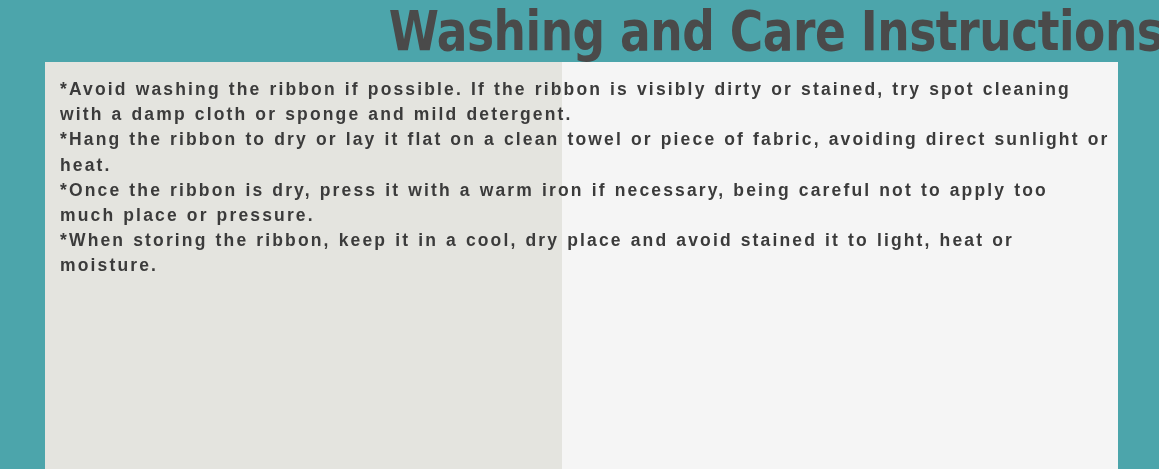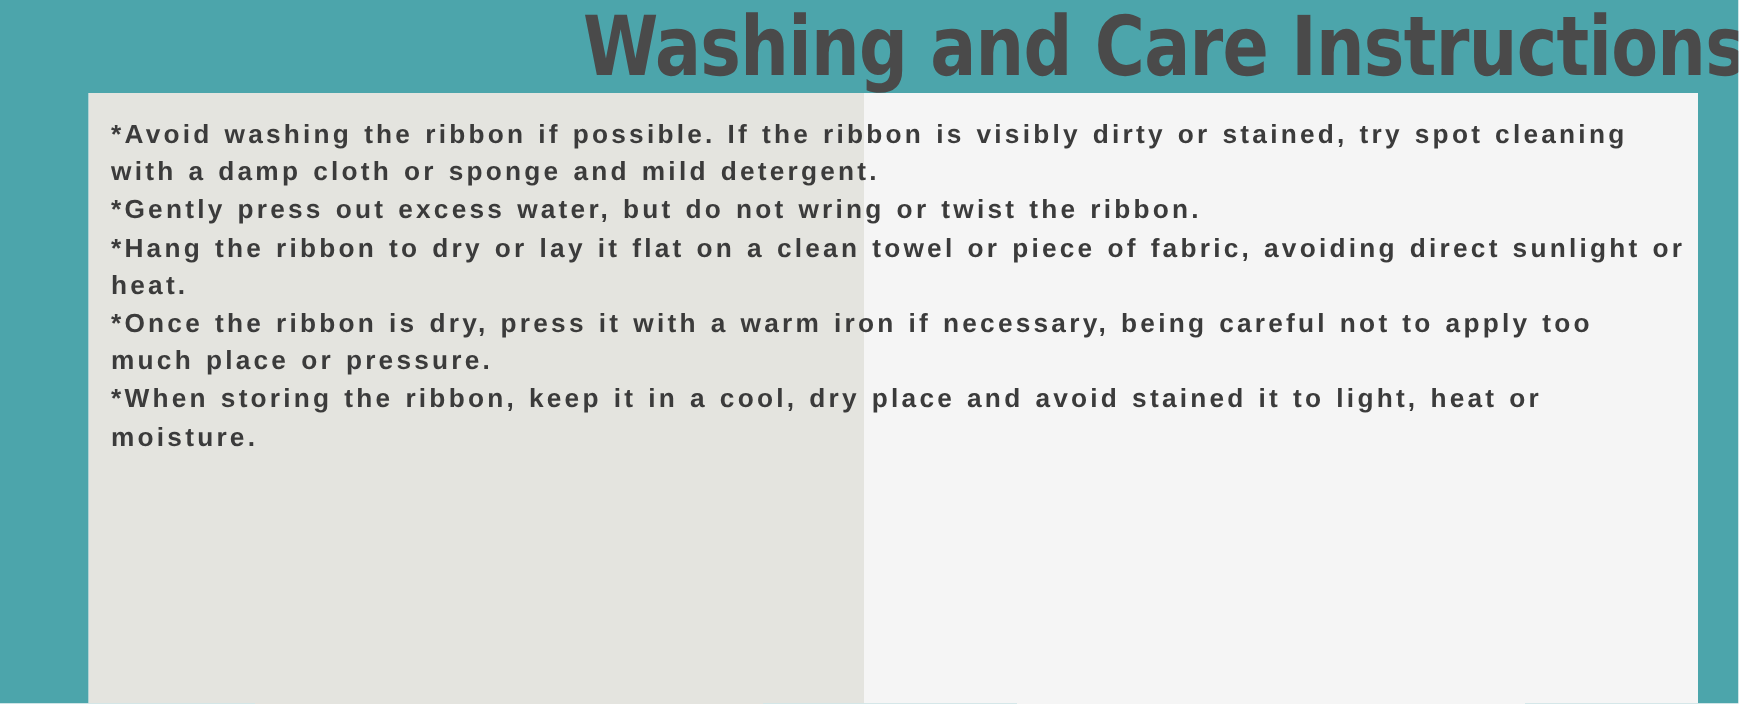--- a/index.html
+++ b/index.html
@@ -44,21 +44,21 @@
     transform: scaleX(0.92);
     transform-origin: center center;
     margin: 0;
     padding: 0;
     text-align: center;
   }
 
   
   #content-card {
     position: absolute;
-    left: 59px;
+    left: 45px;
     top: 62px;
     width: 1073px;
     height: 407px;
     background: #f5f5f5;
     overflow: hidden;
   }
   #card-left-wash {
     position: absolute;
     left: 0;
     top: 0;
@@ -105,20 +105,19 @@
   <div id="title-bar">
     <h1 id="page-title">Washing and Care Instructions</h1>
   </div>
 
   <div id="content-card">
     <div id="card-left-wash"></div>
     <div id="card-right-wash"></div>
 
     <ul id="instructions-list">
       <li class="instruction-item">*Avoid washing the ribbon if possible. If the ribbon is visibly dirty or stained, try spot cleaning with a damp cloth or sponge and mild detergent.</li>
-      <li class="instruction-item">*Gently press out excess water, but do not wring or twist the ribbon.</li>
       <li class="instruction-item">*Hang the ribbon to dry or lay it flat on a clean towel or piece of fabric, avoiding direct sunlight or heat.</li>
       <li class="instruction-item">*Once the ribbon is dry, press it with a warm iron if necessary, being careful not to apply too much place or pressure.</li>
       <li class="instruction-item">*When storing the ribbon, keep it in a cool, dry place and avoid stained it to light, heat or moisture.</li>
     </ul>
   </div>
 
 </div>
 
 </body></html>

